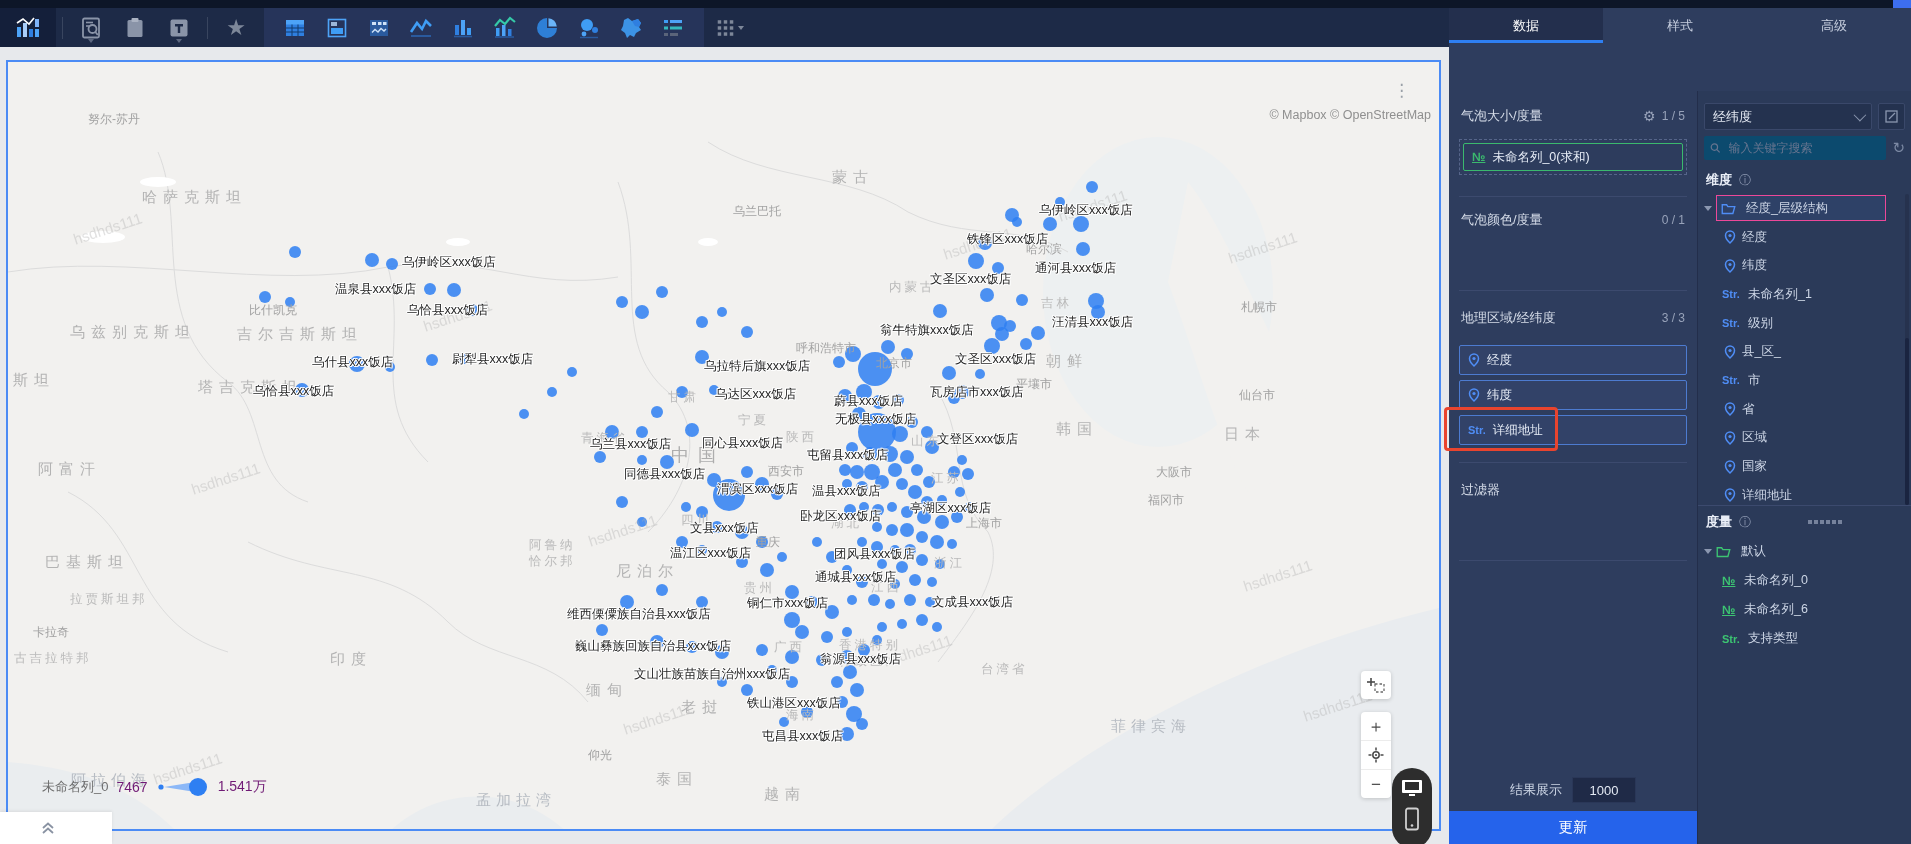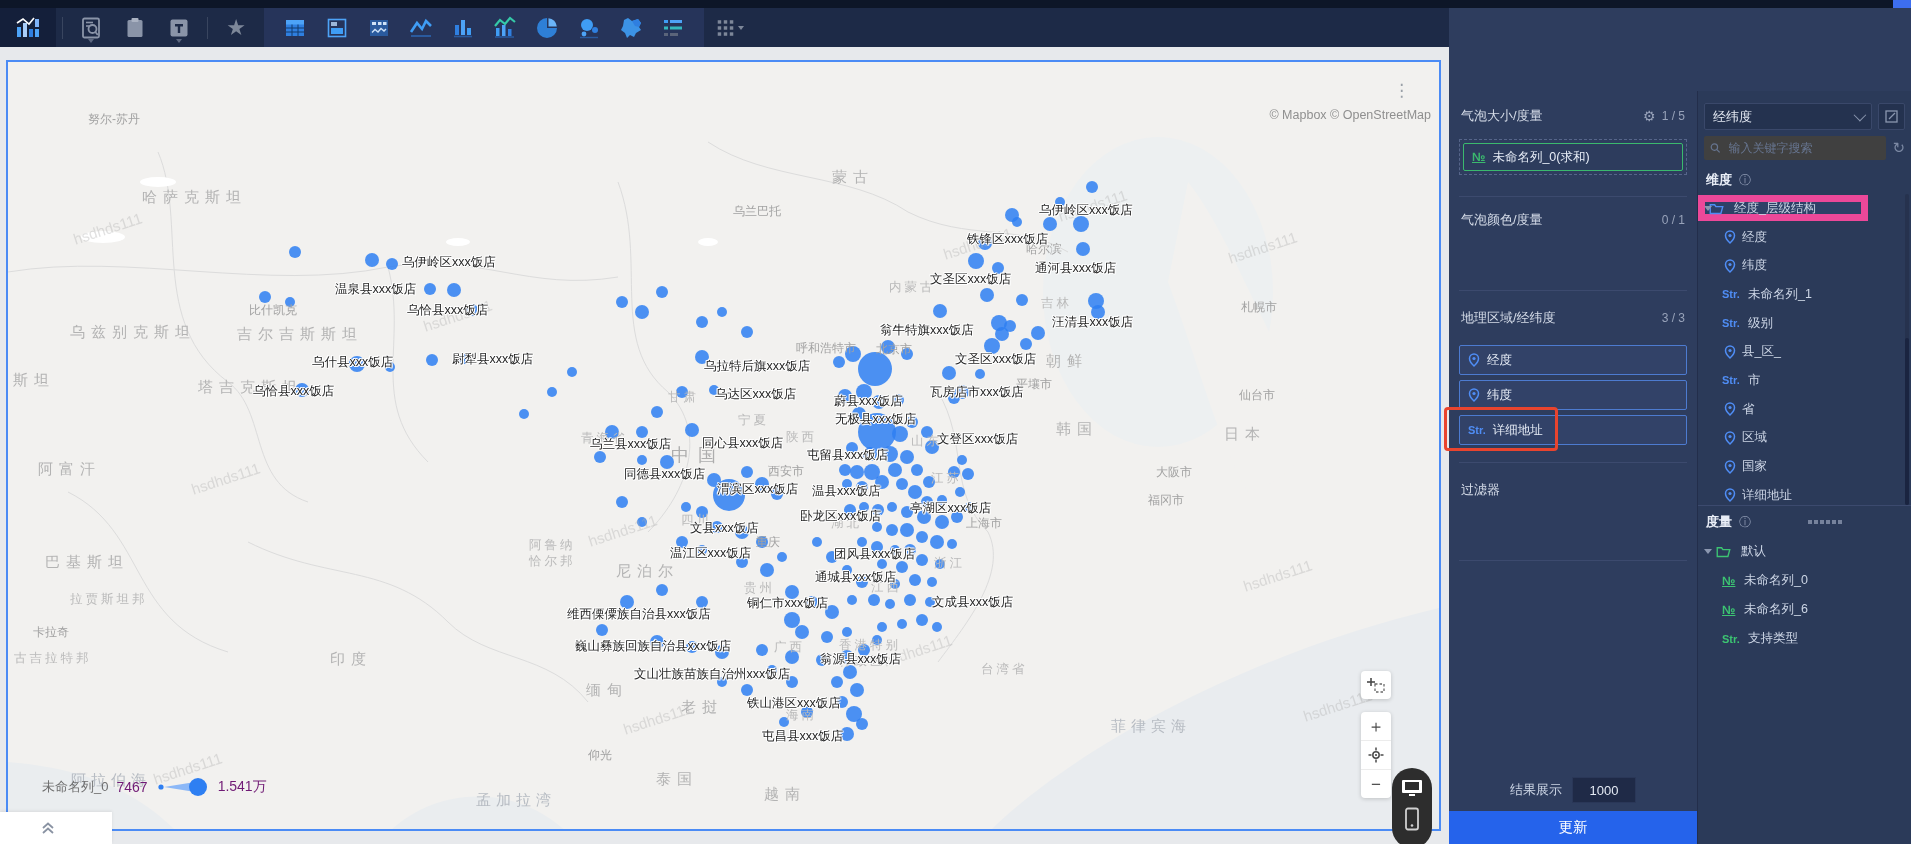--- a/index.html
+++ b/index.html
@@ -68,32 +68,32 @@
   .footer-row{position:absolute;left:0;right:0;bottom:33px;height:42px;display:flex;align-items:center;justify-content:center;gap:10px;}
   .footer-label{font-size:13px;color:#cdd6e6;}
   .result-input{width:58px;height:22px;background:#1f2a47;border:1px solid #2a3758;color:#e4eaf4;font-size:13px;text-align:center;font-family:inherit;}
   .update-btn{position:absolute;left:0;right:0;bottom:0;height:33px;background:#2563eb;color:#fff;font-size:14.5px;display:flex;align-items:center;justify-content:center;border:none;font-family:inherit;}
   
   .sel-row{position:absolute;left:6px;top:12px;right:6px;height:27px;display:flex;gap:6px;}
   .dataset-select{flex:1;background:#24324f;border:1px solid #3a486a;border-radius:2px;display:flex;align-items:center;justify-content:space-between;padding:0 8px;font-size:13px;color:#e4e9f3;box-sizing:border-box;}
   .chev{width:8px;height:8px;border-right:1.5px solid #8b97b0;border-bottom:1.5px solid #8b97b0;transform:rotate(45deg) translateY(-2px);}
   .edit-btn{width:27px;background:#24324f;border:1px solid #3a486a;border-radius:2px;display:flex;align-items:center;justify-content:center;box-sizing:border-box;}
   .search-row{position:absolute;left:6px;top:45px;right:6px;height:24px;display:flex;align-items:center;gap:6px;}
-  .search-box{flex:1;height:24px;background:#404040;border-radius:2px;display:flex;align-items:center;padding:0 6px;gap:6px;box-sizing:border-box;}
+  .search-box{flex:1;height:24px;background:#0c4a6e;border-radius:2px;display:flex;align-items:center;padding:0 6px;gap:6px;box-sizing:border-box;}
   .search-box input{background:transparent;border:none;outline:none;color:#aab4c9;font-size:12px;width:100%;font-family:inherit;}
   .search-box input::placeholder{color:#66748f;}
   .refresh-ic{color:#7b88a3;font-size:15px;}
   .group-label{position:absolute;left:8px;height:18px;display:flex;align-items:center;gap:7px;font-size:13px;font-weight:bold;color:#e8edf6;}
   .info-ic{font-size:12px;color:#8b97b0;font-weight:normal;}
   .tree{position:absolute;left:0;right:0;}
   .trow{height:28.7px;display:flex;align-items:center;padding-left:24px;font-size:12.5px;color:#cdd6e6;position:relative;}
   .tree.measures .trow{height:29px;}
   .trow .caret{position:absolute;left:6px;width:0;height:0;border-left:4px solid transparent;border-right:4px solid transparent;border-top:5px solid #8b97b0;}
   .trow.hasfolder{padding-left:0;}
-  .selbox{display:flex;align-items:center;gap:6px;border:7px solid #ec4899;background:rgba(77,123,208,.12);height:26px;width:170px;padding-left:4px;box-sizing:border-box;}
+  .selbox{display:flex;align-items:center;gap:6px;border:1px solid #ec4899;background:rgba(77,123,208,.12);height:26px;margin-left:18px;width:170px;padding-left:4px;box-sizing:border-box;}
   .plainfolder{display:flex;align-items:center;gap:6px;margin-left:18px;}
   .ficon{display:flex;align-items:center;justify-content:center;width:16px;}
   .pre-str{color:#4f8df5;font-size:11px;font-weight:bold;width:22px;flex:0 0 auto;}
   .pre-str.green{color:#3cc472;}
   .pre-num{color:#3cc472;font-size:12px;font-weight:bold;text-decoration:underline;width:18px;flex:0 0 auto;}
   .trow .lbl{margin-left:4px;}
   .meas-grid{position:absolute;left:110px;display:flex;gap:2px;}
   .meas-grid i{width:4px;height:4px;background:#76829c;display:block;}
   .vscroll{position:absolute;left:207px;top:103px;width:4px;height:311px;background:#26324e;border-radius:2px;}
   .vscroll .handle{position:absolute;left:0;top:144px;width:4px;height:167px;background:#1a2440;border-radius:2px;}
@@ -487,21 +487,21 @@
         <div class="blabel city" style="left: 80px; top: 57px;">努尔-苏丹</div>
         <div class="blabel city" style="left: 241px; top: 248px;">比什凯克</div>
         <div class="blabel city" style="left: 25px; top: 570px;">卡拉奇</div>
         <div class="blabel city" style="left: 725px; top: 149px;">乌兰巴托</div>
         <div class="blabel city" style="left: 1018px; top: 187px;">哈尔滨</div>
         <div class="blabel city" style="left: 1008px; top: 322px;">平壤市</div>
         <div class="blabel city" style="left: 1233px; top: 245px;">札幌市</div>
         <div class="blabel city" style="left: 1231px; top: 333px;">仙台市</div>
         <div class="blabel city" style="left: 1148px; top: 410px;">大阪市</div>
         <div class="blabel city" style="left: 1140px; top: 438px;">福冈市</div>
-        <div class="blabel city" style="left: 868px; top: 287px;">北京市</div>
+        <div class="blabel city" style="left: 868px; top: 301px;">北京市</div>
         <div class="blabel city" style="left: 788px; top: 286px;">呼和浩特市</div>
         <div class="blabel city" style="left: 760px; top: 409px;">西安市</div>
         <div class="blabel city" style="left: 958px; top: 461px;">上海市</div>
         <div class="blabel city" style="left: 748px; top: 480px;">重庆</div>
         <div class="blabel city" style="left: 580px; top: 693px;">仰光</div>
         <div class="blabel region" style="left: 62px; top: 538px;">拉贾斯坦邦</div>
         <div class="blabel region" style="left: 6px; top: 597px;">古吉拉特邦</div>
         <div class="blabel region" style="left: 1033px; top: 242px;">吉林</div>
         <div class="blabel region" style="left: 881px; top: 226px;">内蒙古</div>
         <div class="blabel region" style="left: 903px; top: 380px;">山东</div>
@@ -617,20 +617,25 @@
         <rect x="5" y="4" width="14" height="8" fill="#2d2d2d"></rect>
         <rect x="9" y="16" width="6" height="2" fill="#fff"></rect>
     </svg>
     <svg width="16" height="24" viewBox="0 0 16 24">
       <rect x="2" y="1.5" width="12" height="21" rx="2" fill="none" stroke="#cfcfcf" stroke-width="1.8"></rect>
         <circle cx="8" cy="18.5" r="1.3" fill="#cfcfcf"></circle>
     </svg>
   </div>
 
   <div class="right-side">
+    <div class="rs-tabs">
+        <div class="tab active">数据</div>
+        <div class="tab">样式</div>
+        <div class="tab">高级</div>
+      </div>
 
     <div class="config-col">
       <div class="sec-row" style="top:15px">
         <span class="sec-title">气泡大小/度量</span>
         <span class="sec-count">
             <span class="gear">⚙</span>
             <span>1 / 5</span>
           </span>
       </div>
       <div class="chip-outer" style="top:48px">

